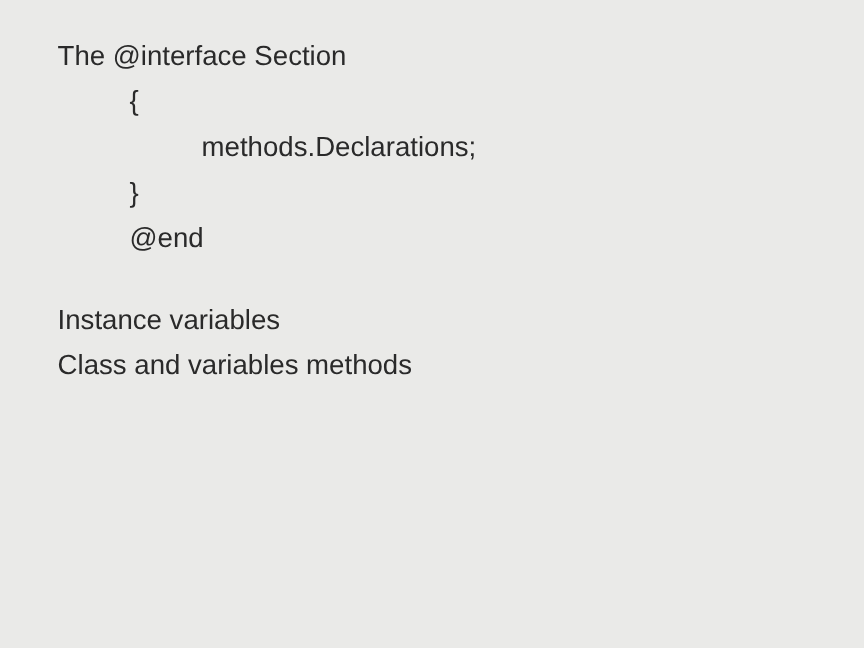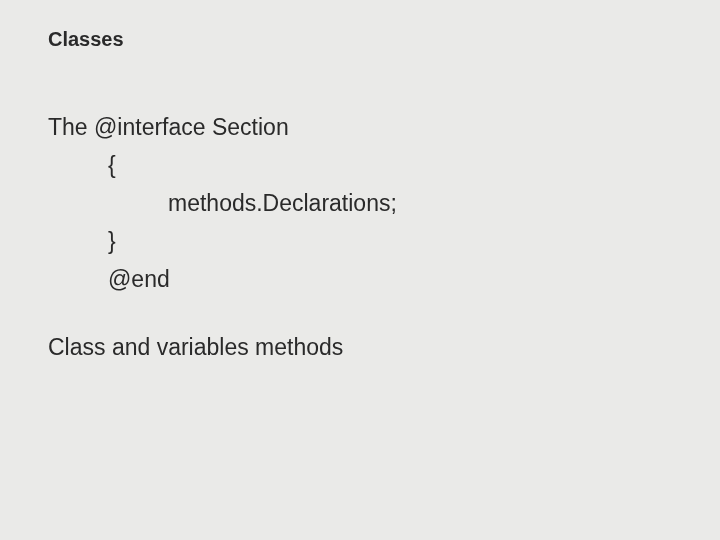--- a/index.html
+++ b/index.html
@@ -28,23 +28,23 @@
   }
   .lvl0 { padding-left: 0; }
   .lvl1 { padding-left: 60px; }
   .lvl2 { padding-left: 120px; }
   .gap  { height: 30px; }
 </style>
 </head>
 <body>
 
 <div class="slide">
-  <div class="title">Classes</div>
   <div class="body">
     <div class="lvl0">The @interface Section</div>
     <div class="lvl1">{</div>
     <div class="lvl2">methods.Declarations;</div>
     <div class="lvl1">}</div>
     <div class="lvl1">@end</div>
     <div class="gap"></div>
+    <div class="lvl0">Instance variables</div>
     <div class="lvl0">Class and variables methods</div>
   </div>
 </div>
 
 </body></html>

